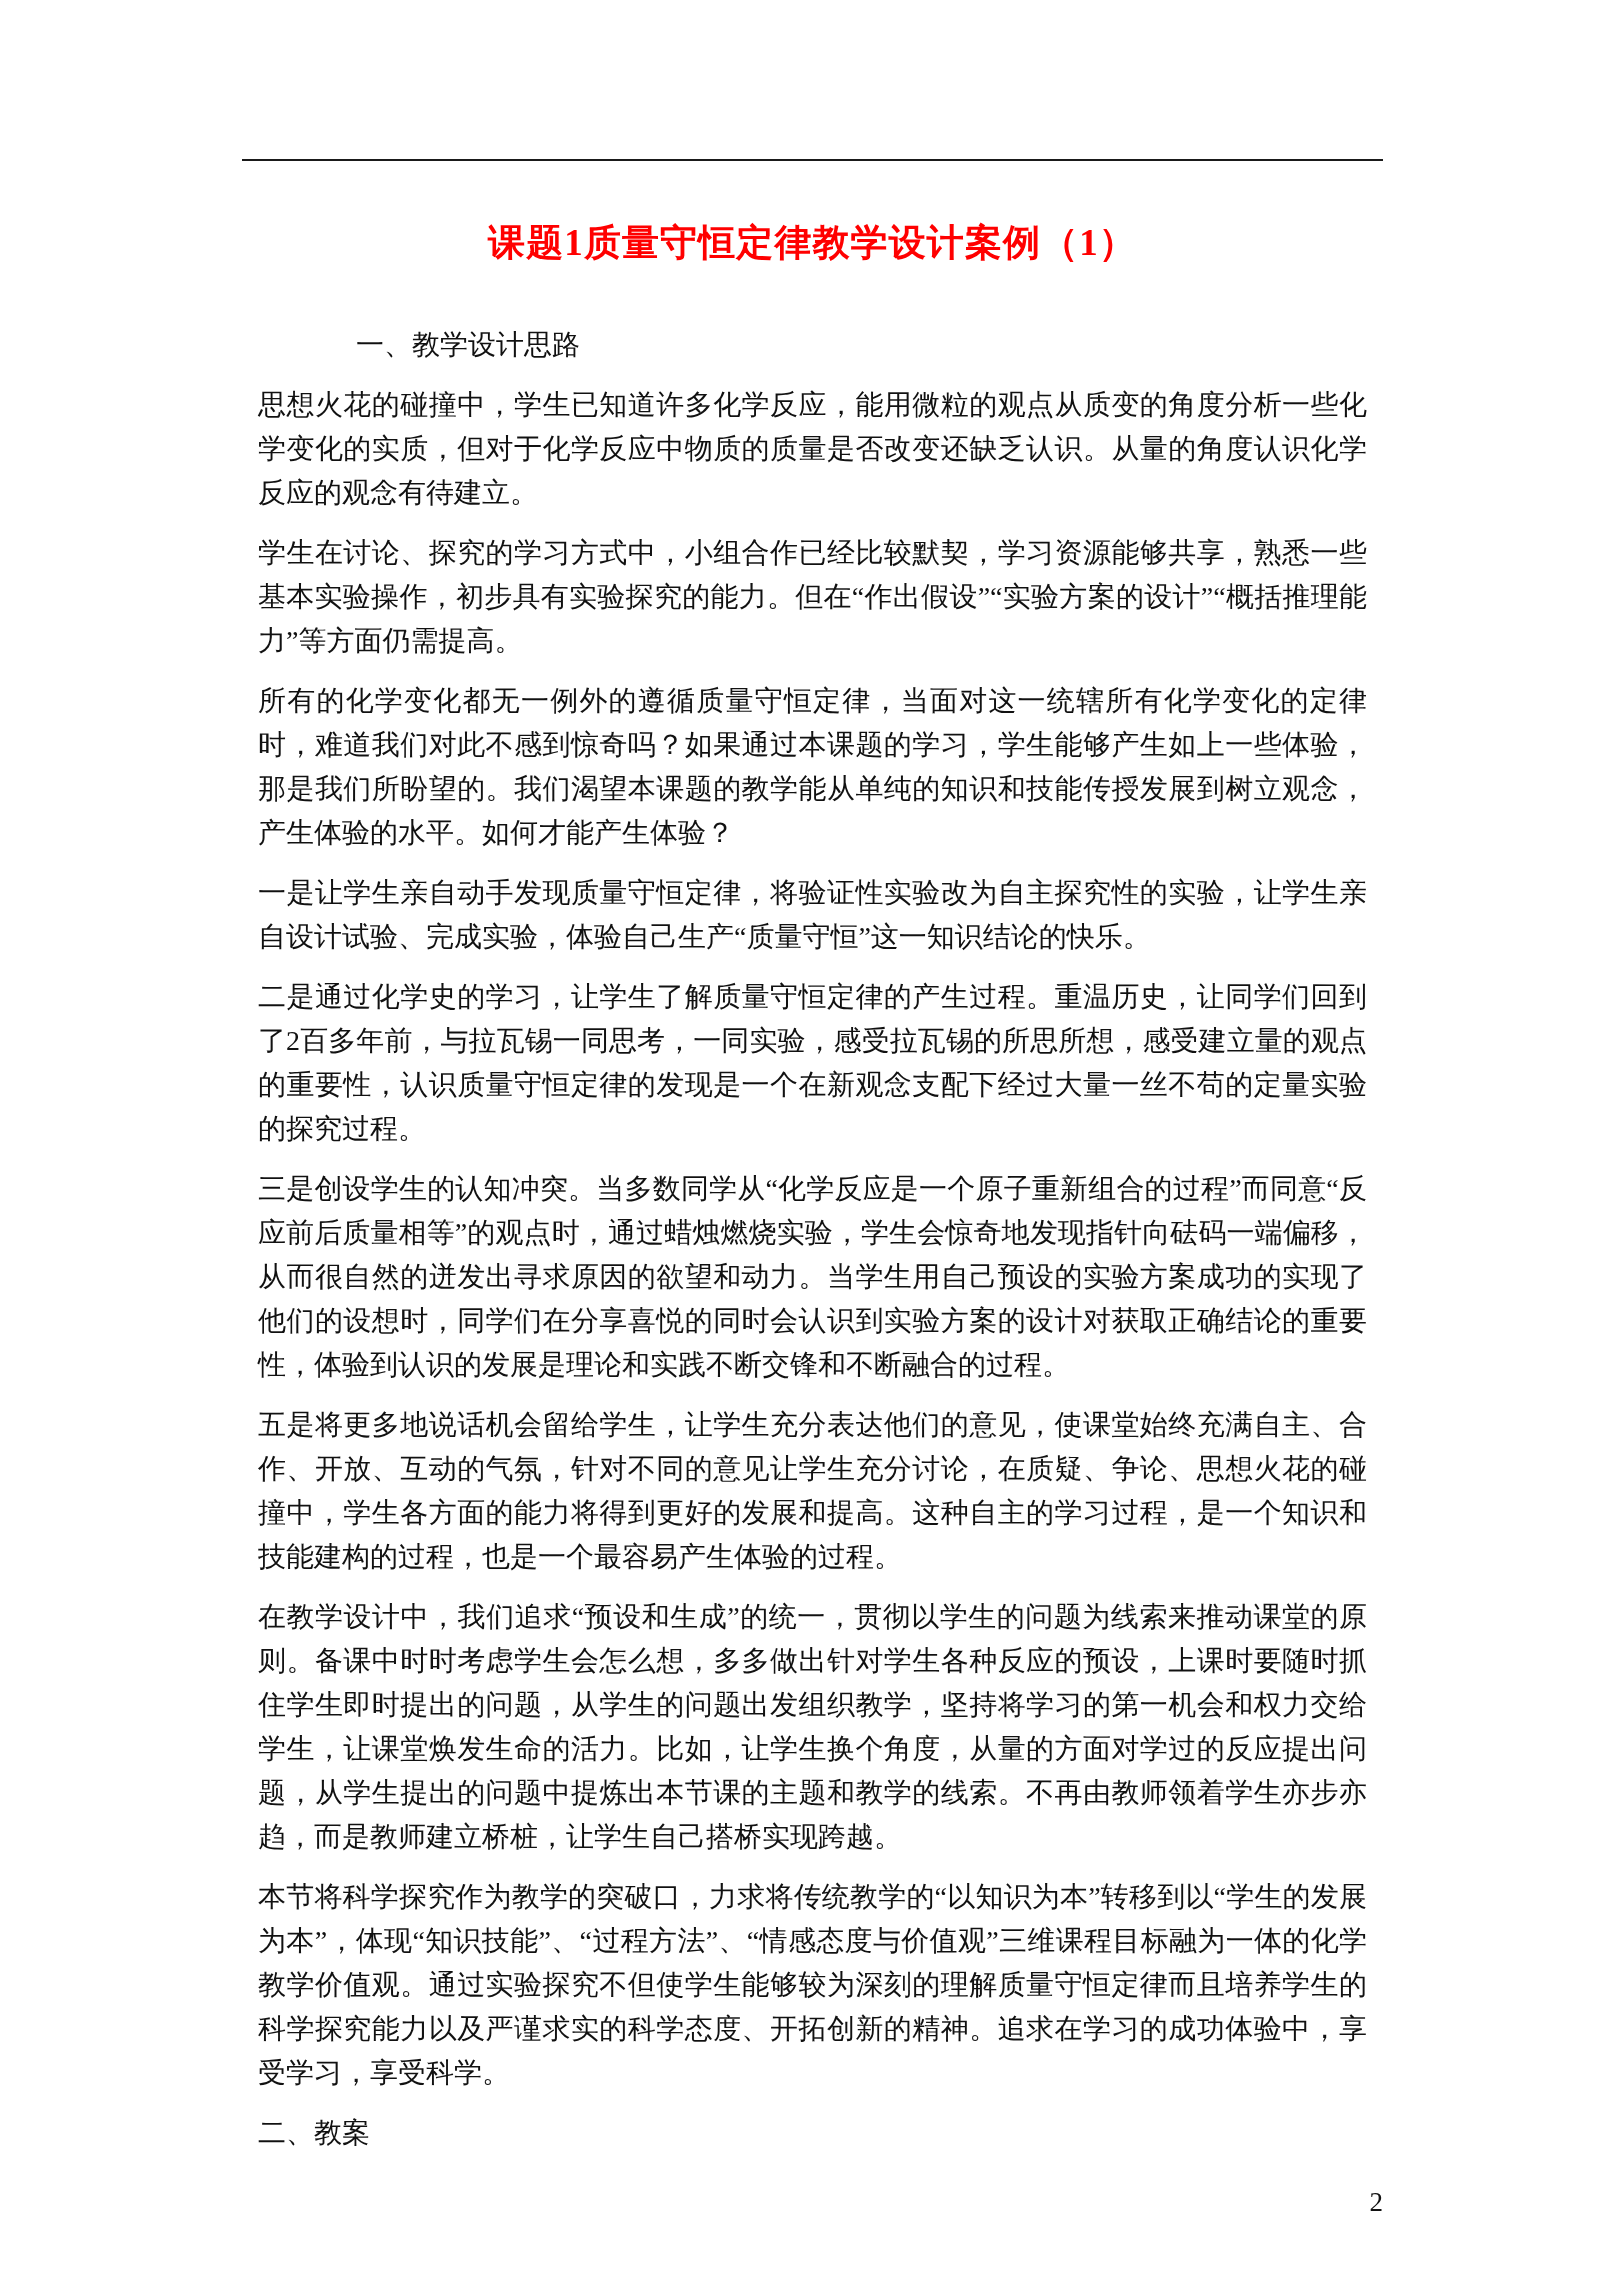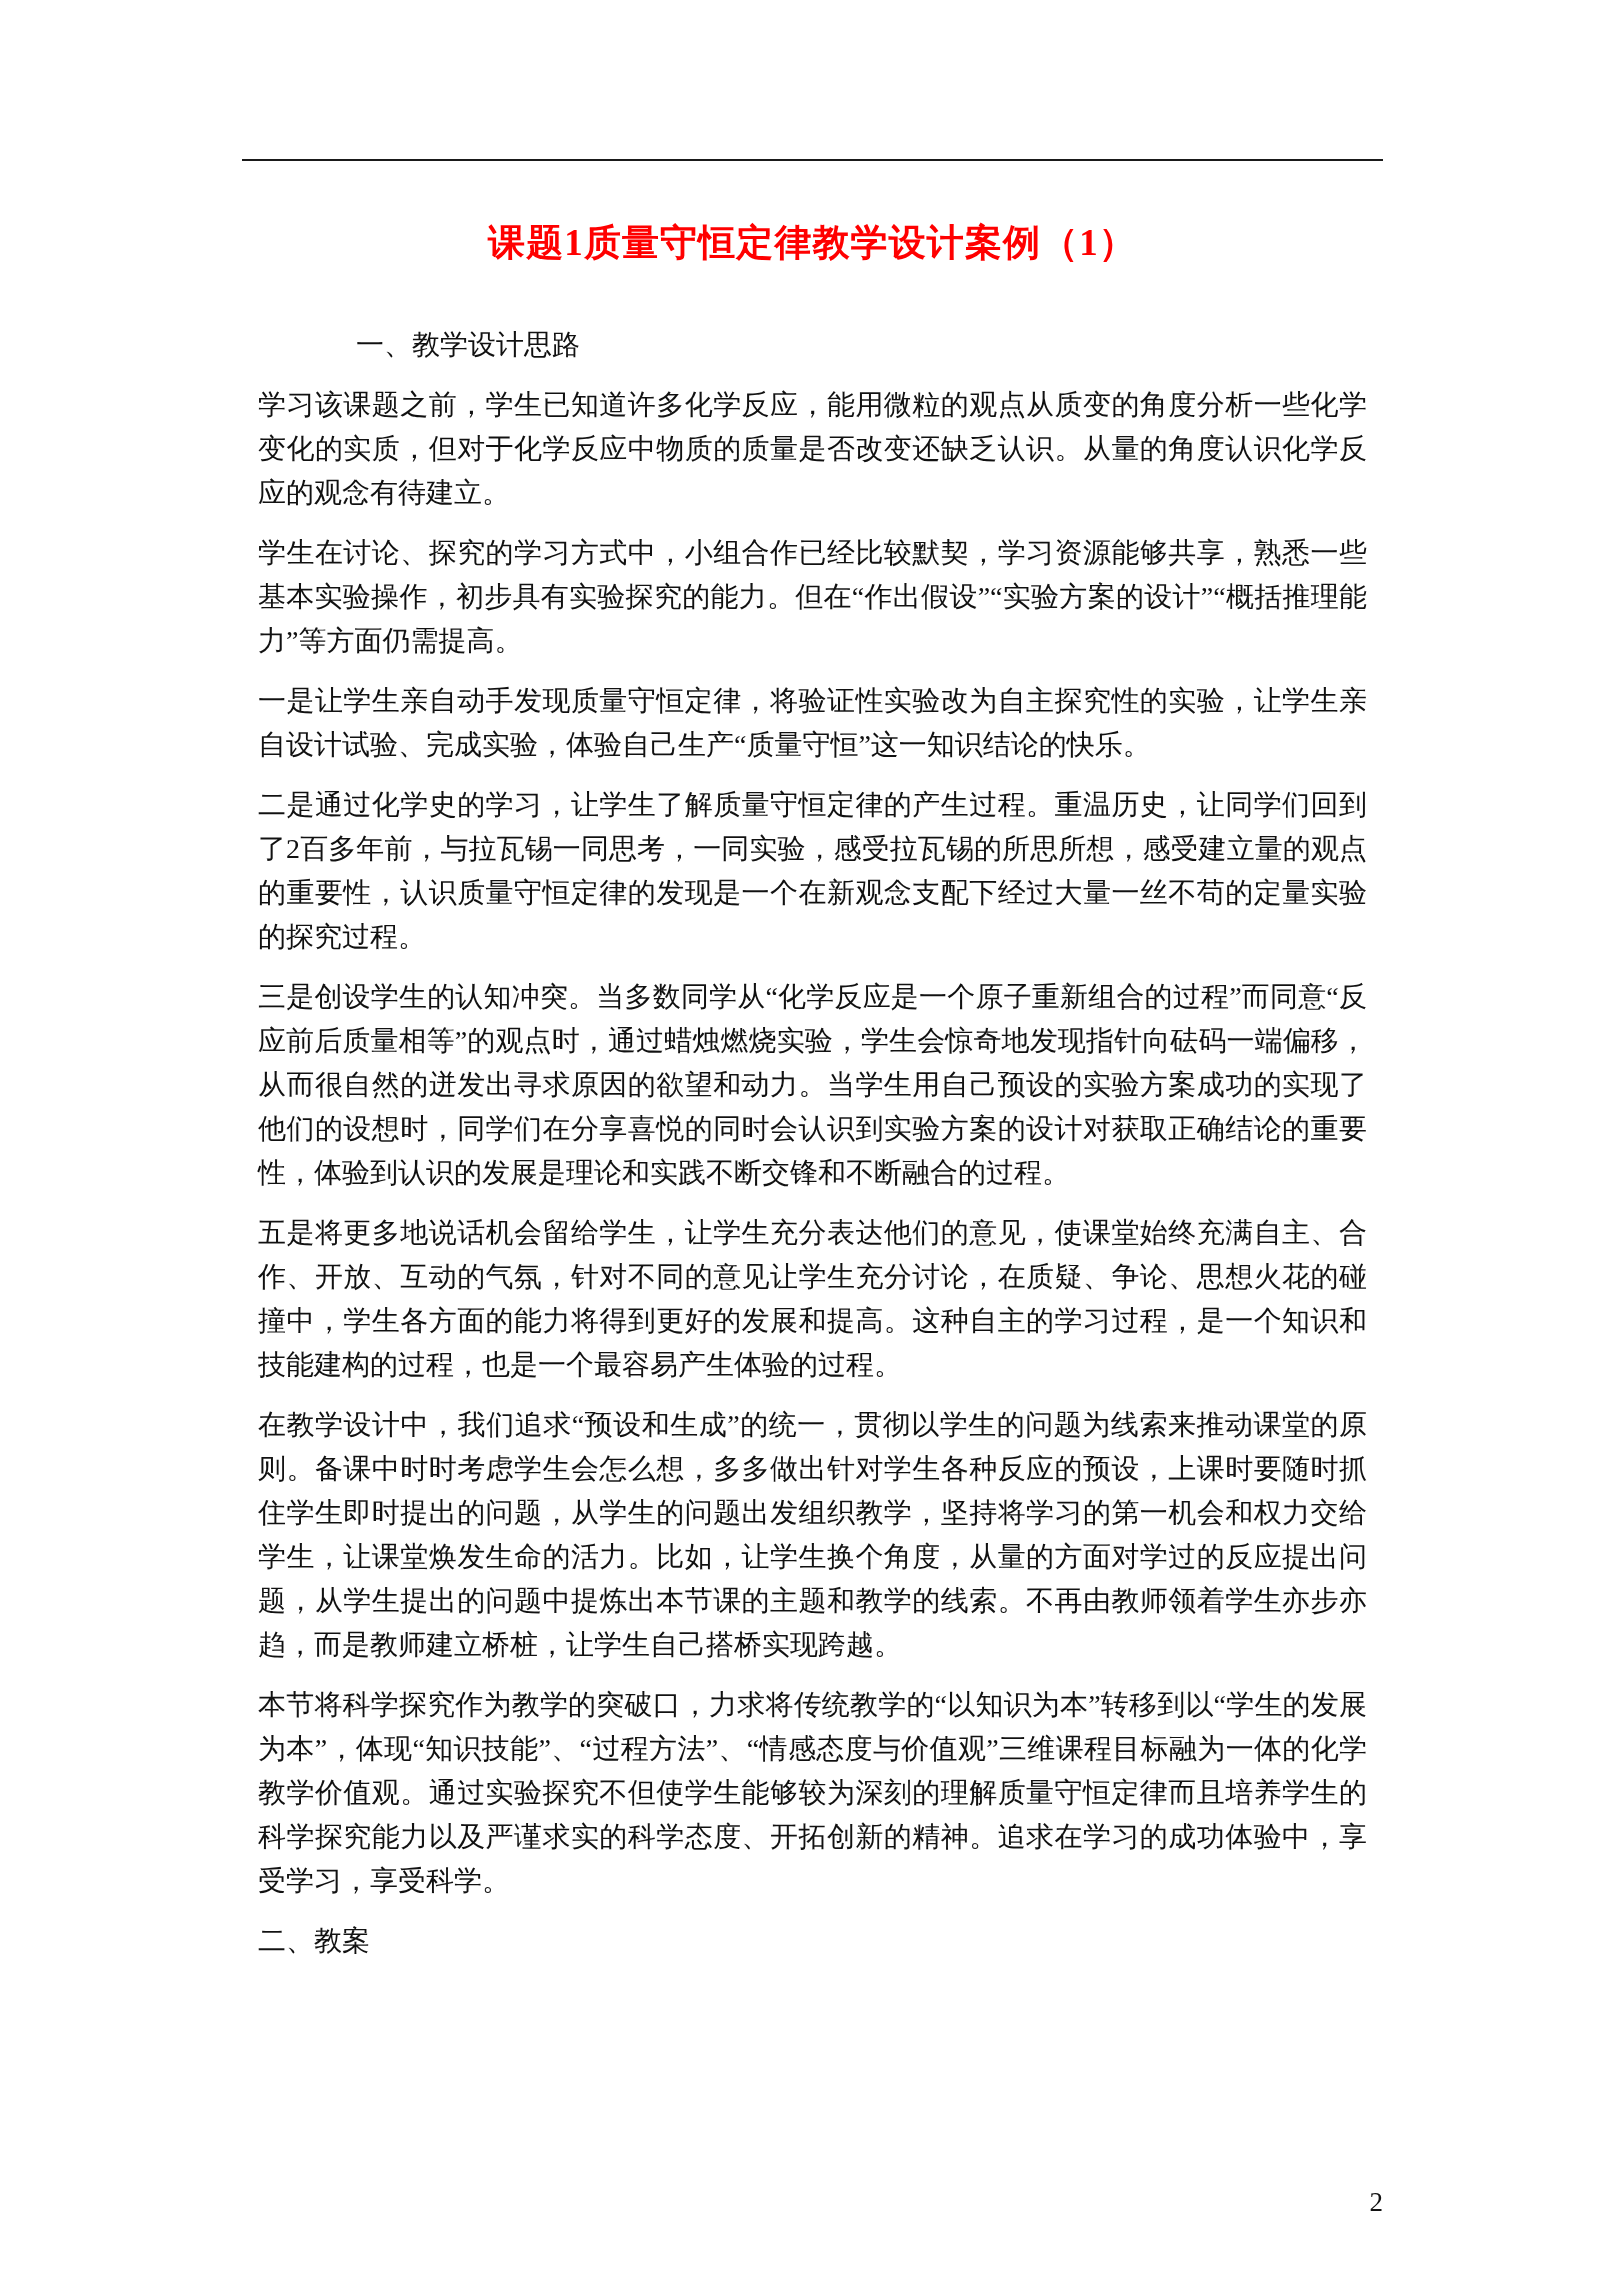--- a/index.html
+++ b/index.html
@@ -62,22 +62,23 @@
   }
 </style>
 </head>
 <body>
 
 <div class="page">
   <div class="header-rule"></div>
   <h1 class="doc-title" style="color: rgb(255, 0, 0);">课题1质量守恒定律教学设计案例（1）</h1>
   <div class="doc-body" id="doc-body">
       <p class="para indent">一、教学设计思路</p>
-      <p class="para">学习该课题之前，学生已知道许多化学反应，能用微粒的观点从质变的角度分析一些化学变化的实质，但对于化学反应中物质的质量是否改变还缺乏认识。从量的角度认识化学反应的观念有待建立。</p>
+      <p class="para">思想火花的碰撞中，学生已知道许多化学反应，能用微粒的观点从质变的角度分析一些化学变化的实质，但对于化学反应中物质的质量是否改变还缺乏认识。从量的角度认识化学反应的观念有待建立。</p>
       <p class="para">学生在讨论、探究的学习方式中，小组合作已经比较默契，学习资源能够共享，熟悉一些基本实验操作，初步具有实验探究的能力。但在“作出假设”“实验方案的设计”“概括推理能力”等方面仍需提高。</p>
+      <p class="para">所有的化学变化都无一例外的遵循质量守恒定律，当面对这一统辖所有化学变化的定律时，难道我们对此不感到惊奇吗？如果通过本课题的学习，学生能够产生如上一些体验，那是我们所盼望的。我们渴望本课题的教学能从单纯的知识和技能传授发展到树立观念，产生体验的水平。如何才能产生体验？</p>
       <p class="para">一是让学生亲自动手发现质量守恒定律，将验证性实验改为自主探究性的实验，让学生亲自设计试验、完成实验，体验自己生产“质量守恒”这一知识结论的快乐。</p>
       <p class="para">二是通过化学史的学习，让学生了解质量守恒定律的产生过程。重温历史，让同学们回到了2百多年前，与拉瓦锡一同思考，一同实验，感受拉瓦锡的所思所想，感受建立量的观点的重要性，认识质量守恒定律的发现是一个在新观念支配下经过大量一丝不苟的定量实验的探究过程。</p>
       <p class="para">三是创设学生的认知冲突。当多数同学从“化学反应是一个原子重新组合的过程”而同意“反应前后质量相等”的观点时，通过蜡烛燃烧实验，学生会惊奇地发现指针向砝码一端偏移，从而很自然的迸发出寻求原因的欲望和动力。当学生用自己预设的实验方案成功的实现了他们的设想时，同学们在分享喜悦的同时会认识到实验方案的设计对获取正确结论的重要性，体验到认识的发展是理论和实践不断交锋和不断融合的过程。</p>
       <p class="para">五是将更多地说话机会留给学生，让学生充分表达他们的意见，使课堂始终充满自主、合作、开放、互动的气氛，针对不同的意见让学生充分讨论，在质疑、争论、思想火花的碰撞中，学生各方面的能力将得到更好的发展和提高。这种自主的学习过程，是一个知识和技能建构的过程，也是一个最容易产生体验的过程。</p>
       <p class="para">在教学设计中，我们追求“预设和生成”的统一，贯彻以学生的问题为线索来推动课堂的原则。备课中时时考虑学生会怎么想，多多做出针对学生各种反应的预设，上课时要随时抓住学生即时提出的问题，从学生的问题出发组织教学，坚持将学习的第一机会和权力交给学生，让课堂焕发生命的活力。比如，让学生换个角度，从量的方面对学过的反应提出问题，从学生提出的问题中提炼出本节课的主题和教学的线索。不再由教师领着学生亦步亦趋，而是教师建立桥桩，让学生自己搭桥实现跨越。</p>
       <p class="para">本节将科学探究作为教学的突破口，力求将传统教学的“以知识为本”转移到以“学生的发展为本”，体现“知识技能”、“过程方法”、“情感态度与价值观”三维课程目标融为一体的化学教学价值观。通过实验探究不但使学生能够较为深刻的理解质量守恒定律而且培养学生的科学探究能力以及严谨求实的科学态度、开拓创新的精神。追求在学习的成功体验中，享受学习，享受科学。</p>
       <p class="para">二、教案</p>
     </div>
   <div class="page-number">2</div>
 </div>

